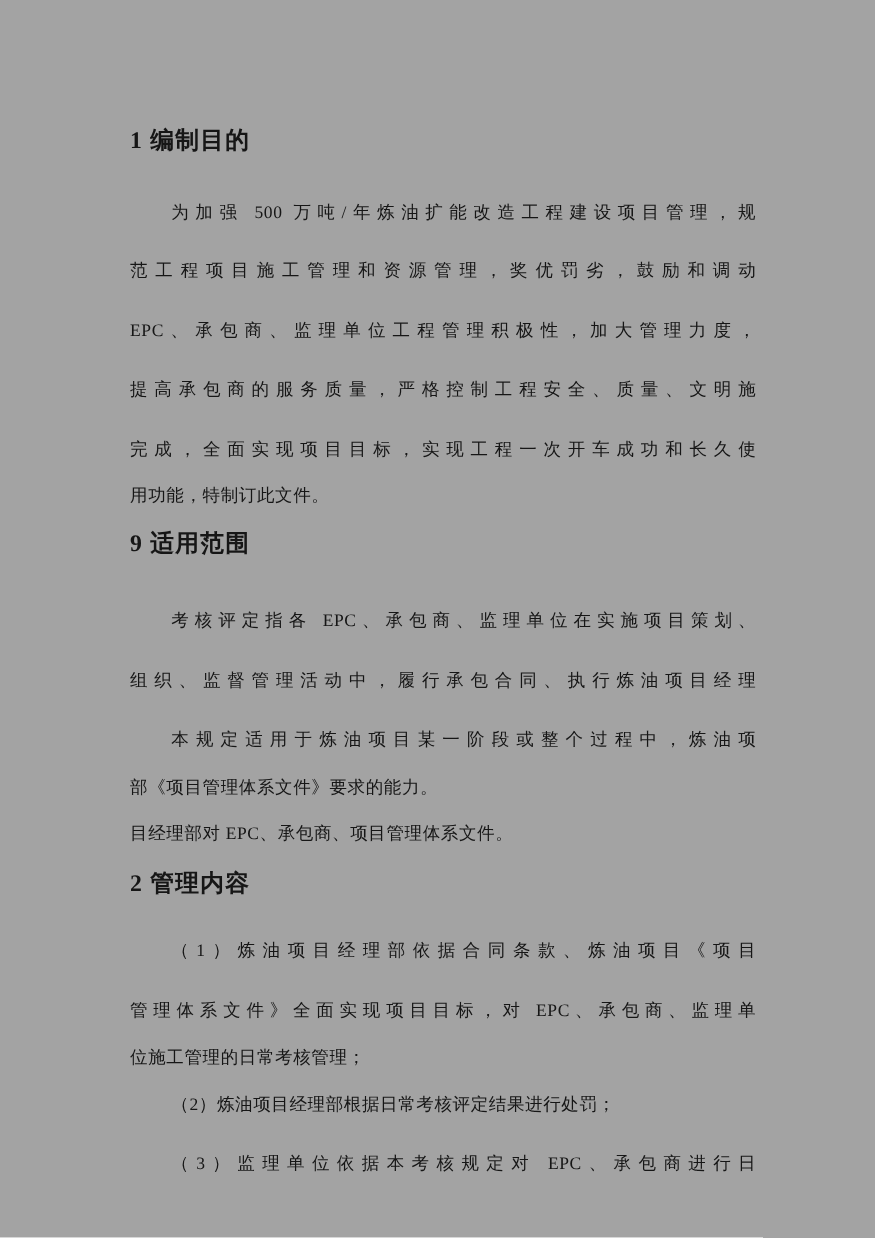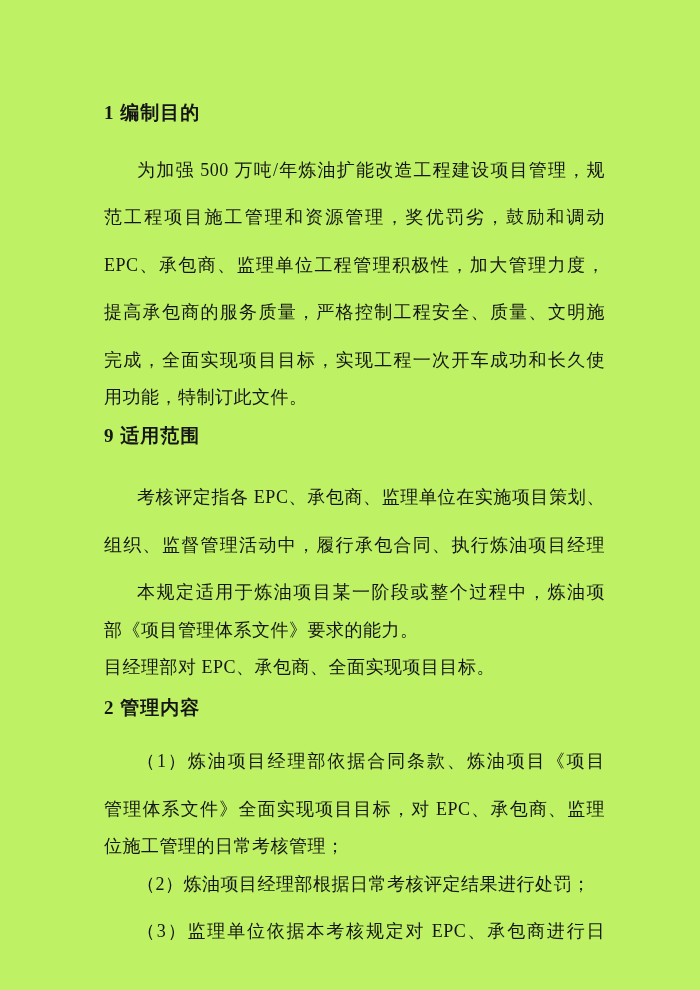--- a/index.html
+++ b/index.html
@@ -4,33 +4,33 @@
 <style>
   html, body {
     margin: 0;
     padding: 0;
     background: #ffffff;
   }
   .page {
     position: relative;
     width: 700px;
     height: 990px;
-    background: #bef264;
+    background: #a3a3a3;
     font-family: "Liberation Serif", "DejaVu Serif", serif;
     color: #161616;
     overflow: hidden;
   }
   .doc {
     position: absolute;
     left: 104px;
     top: 94px;
     width: 501px;
   }
   .line {
-    font-size: 18px;
+    font-size: 14px;
     line-height: 37.5px;
     height: 37.5px;
     overflow: hidden;
     text-align: left;
     letter-spacing: 0.5px;
   }
   .heading {
     font-weight: bold;
     font-size: 19px;
     letter-spacing: 1px;
@@ -62,21 +62,21 @@
       <div class="line j">完成，全面实现项目目标，实现工程一次开车成功和长久使</div>
       <div class="line">用功能，特制订此文件。</div>
     </section>
 
     <section class="sec2">
       <div class="line heading">9 适用范围</div>
       <div class="line ind j body-start">考核评定指各 EPC、承包商、监理单位在实施项目策划、</div>
       <div class="line j">组织、监督管理活动中，履行承包合同、执行炼油项目经理</div>
       <div class="line ind j">本规定适用于炼油项目某一阶段或整个过程中，炼油项</div>
       <div class="line">部《项目管理体系文件》要求的能力。</div>
-      <div class="line">目经理部对 EPC、承包商、全面实现项目目标。</div>
+      <div class="line">目经理部对 EPC、承包商、项目管理体系文件。</div>
     </section>
 
     <section class="sec3">
       <div class="line heading">2 管理内容</div>
       <div class="line ind j body-start">（1）炼油项目经理部依据合同条款、炼油项目《项目</div>
       <div class="line j">管理体系文件》全面实现项目目标，对 EPC、承包商、监理单</div>
       <div class="line">位施工管理的日常考核管理；</div>
       <div class="line ind">（2）炼油项目经理部根据日常考核评定结果进行处罚；</div>
       <div class="line ind j">（3）监理单位依据本考核规定对 EPC、承包商进行日</div>
     </section>

